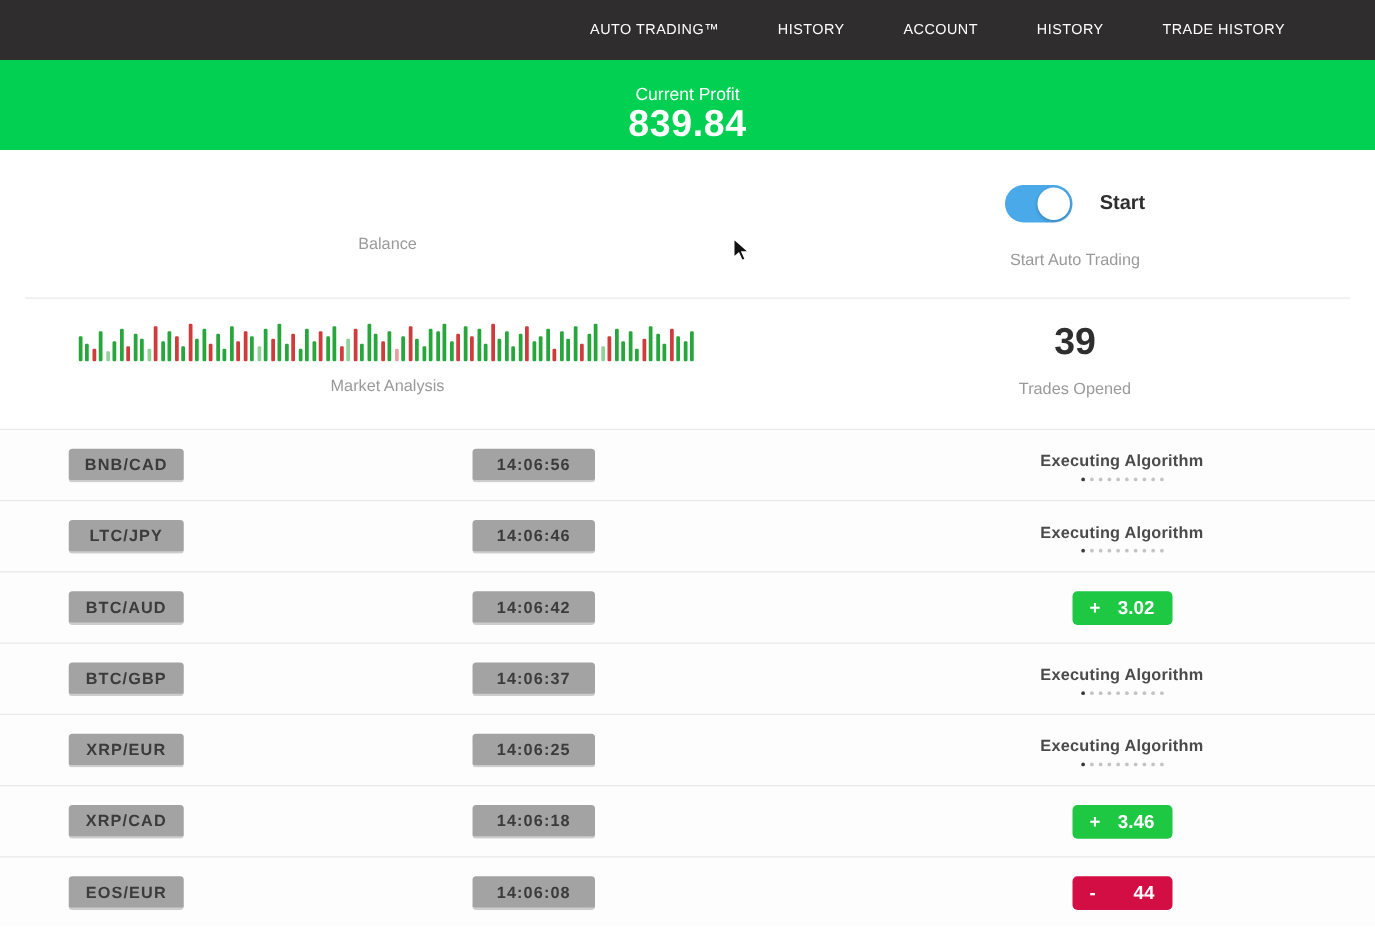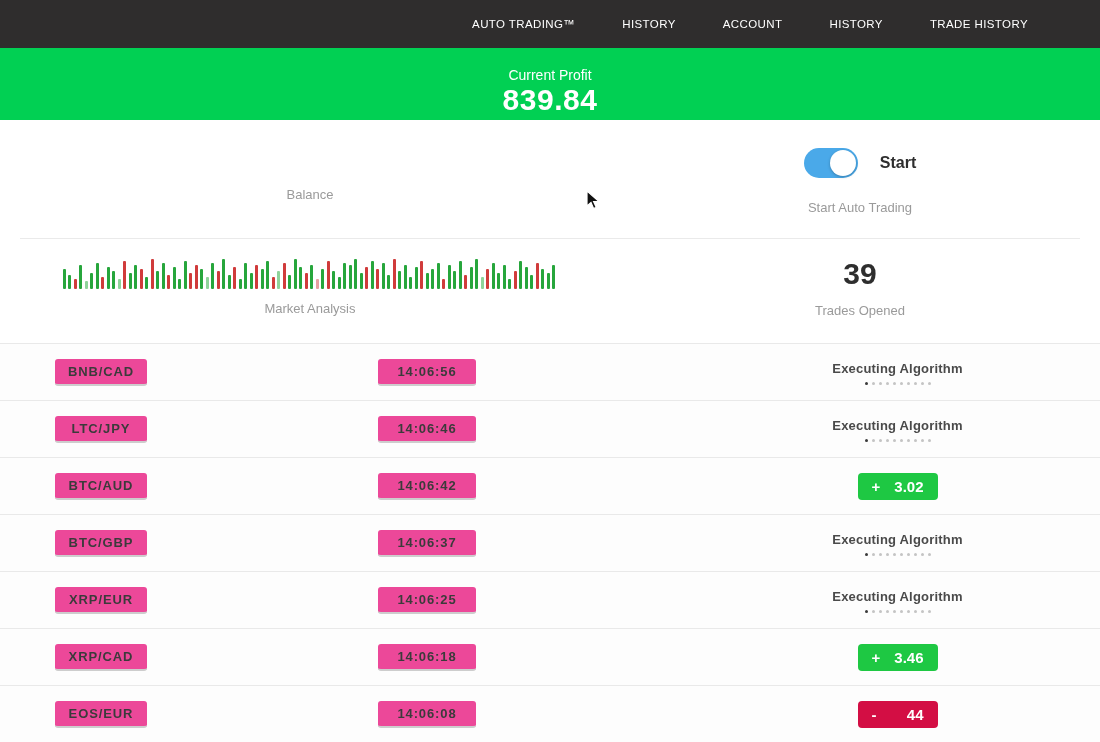--- a/index.html
+++ b/index.html
@@ -37,21 +37,21 @@
 
   .section-market { height:104px; padding-top:16px; }
   .bars { display:flex; align-items:flex-end; height:34px; }
   .bars i { display:block; width:3px; margin-right:2.5px; border-radius:1px; }
   .trades-count { font-size:30px; font-weight:700; color:#2e2e2e; margin-top:2px; }
 
   
   .trades { }
   .trade-row { height:57px; position:relative; border-top:1px solid #e9e9e9;
                background:#fdfdfd; }
-  .pill { background:#ec4899; border-bottom:2px solid #cdcdcd; border-radius:3px;
+  .pill { background:#a3a3a3; border-bottom:2px solid #cdcdcd; border-radius:3px;
           font-size:13px; font-weight:700; color:#3b3b3b; letter-spacing:.9px;
           display:inline-flex; align-items:center; justify-content:center; }
   .pair-pill { position:absolute; left:55px; top:15px; width:92px; height:27px; }
   .time-pill { position:absolute; left:378px; top:15px; width:98px; height:27px; }
   .status-box { position:absolute; left:780px; top:0; width:235px; height:57px;
                 display:flex; flex-direction:column; align-items:center;
                 justify-content:center; }
   .exec-label { font-size:13px; font-weight:700; color:#4a4a4a; letter-spacing:.2px; }
   .dots { display:flex; gap:4px; margin-top:6px; }
   .dots i { width:3px; height:3px; border-radius:50%; background:#c4c4c4; }

